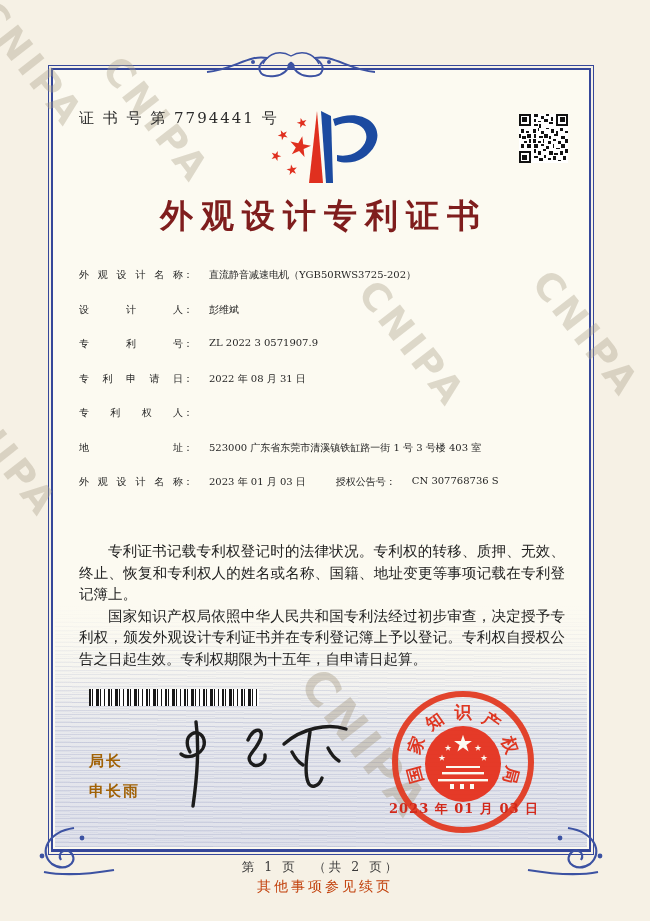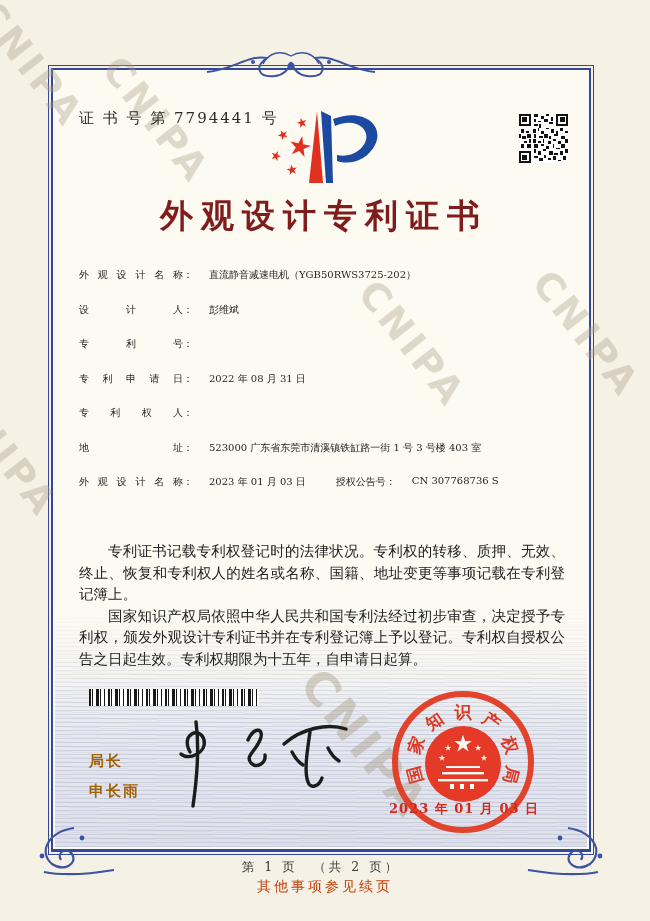--- a/index.html
+++ b/index.html
@@ -198,20 +198,21 @@
           <span class="val">直流静音减速电机（YGB50RWS3725-202）</span>
       </div>
       <div class="frow">
         <span class="lbl">设计人</span>
           <span class="colon">：</span>
           <span class="val">彭维斌</span>
       </div>
       <div class="frow">
         <span class="lbl">专利号</span>
           <span class="colon">：</span>
+          <span class="val">ZL 2022 3 0571907.9</span>
       </div>
       <div class="frow">
         <span class="lbl">专利申请日</span>
           <span class="colon">：</span>
           <span class="val">2022 年 08 月 31 日</span>
       </div>
       <div class="frow">
         <span class="lbl">专利权人</span>
           <span class="colon">：</span>
       </div>

